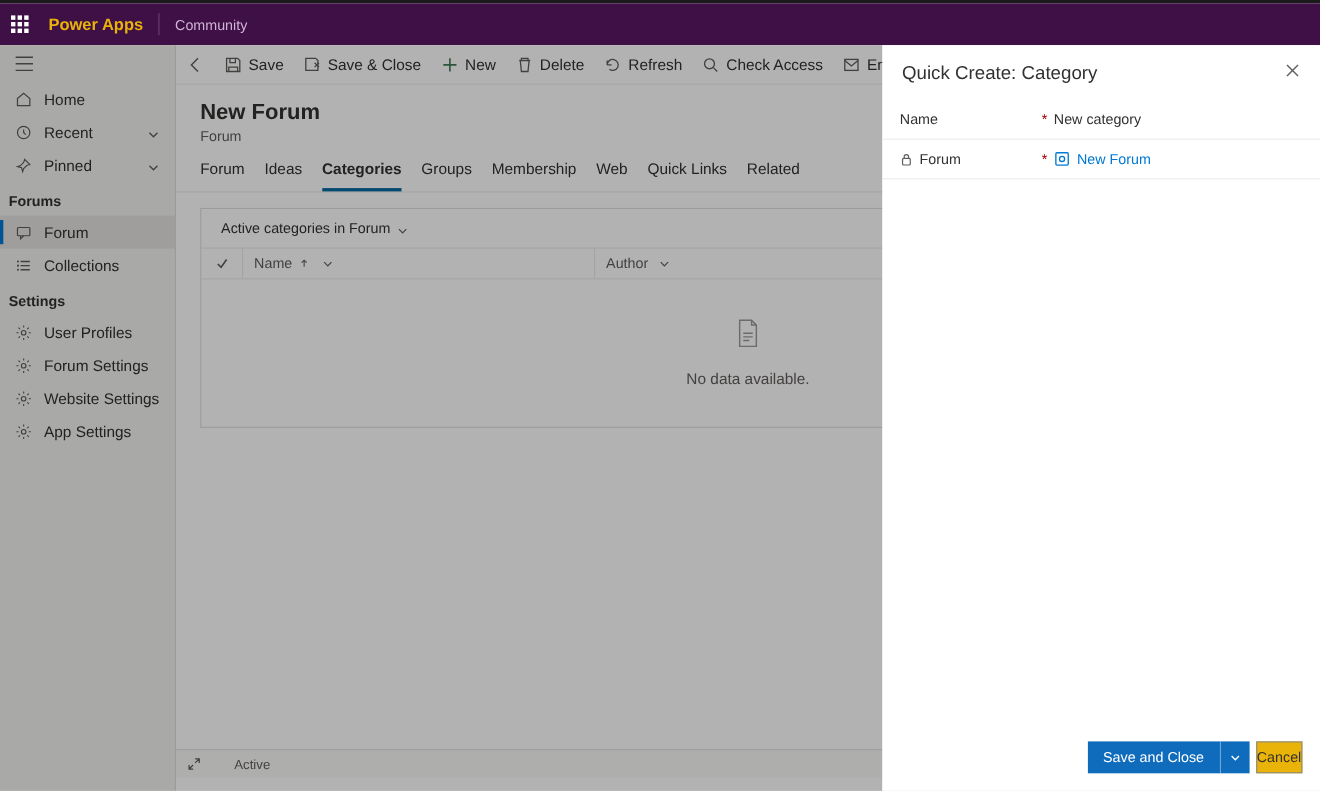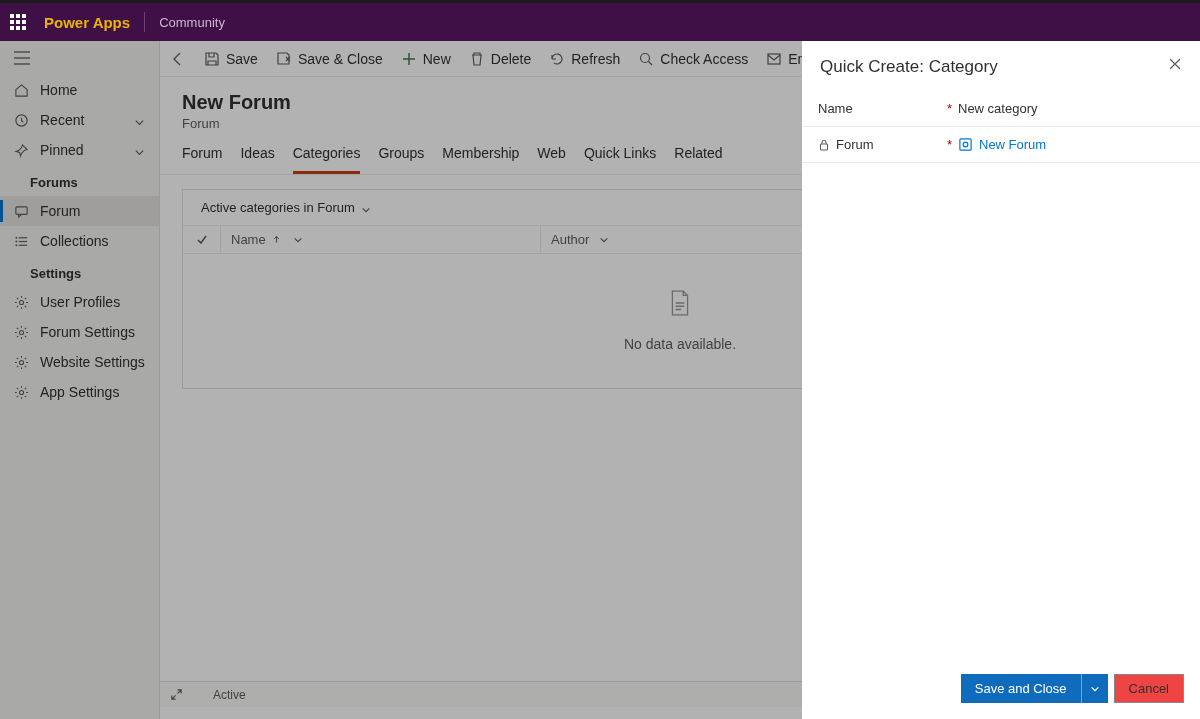--- a/index.html
+++ b/index.html
@@ -14,36 +14,36 @@
   .brand-sep { width: 1px; height: 20px; background: #6f3f79; margin-right: 14px; }
   .brand-sub { font-size: 13px; color: #d0b3d6; }
   .app-body { position: relative; height: calc(719px - 41px); display: flex; }
   
   .sidebar { width: 160px; background: #f3f2f1; border-right: 1px solid #e1dfdd; font-size: 14px; color: #323130; }
   .sb-ham { padding: 10px 14px; }
   .sb-item { display: flex; align-items: flex-end; padding: 7px 14px; cursor: pointer; position: relative; }
   .sb-item .ico { width: 16px; margin-right: 10px; color: #605e5c; display: flex; }
   .sb-item .lbl { flex: 1; }
   .sb-item .chev { color: #605e5c; }
-  .sb-group { font-weight: 600; padding: 10px 30px 6px; font-size: 13px; color: #323130; }
+  .sb-group { font-weight: 600; padding: 10px 8px 6px; font-size: 13px; color: #323130; }
   .sb-item.active { background: #e6e3e0; }
   .sb-item.active::before { content: ""; position: absolute; left: 0; top: 4px; bottom: 4px; width: 3px; background: #0078d4; }
   
   .main { flex: 1; display: flex; flex-direction: column; background: #fff; }
   .cmd-bar { height: 36px; display: flex; align-items: center; padding: 0 10px; border-bottom: 1px solid #edebe9; font-size: 14px; color: #323130; gap: 18px; }
   .cmd-btn { display: flex; align-items: center; gap: 6px; cursor: pointer; }
   .cmd-btn svg, .cmd-btn .ci { width: 16px; height: 16px; color: #605e5c; }
   .cmd-btn.new .ci { color: #407855; }
   .cmd-btn.flow .ci { color: #0078d4; }
   .record-head { padding: 14px 22px 0; }
   .rh-title { font-size: 20px; font-weight: 600; color: #323130; }
   .rh-sub { font-size: 13px; color: #605e5c; margin-top: 2px; }
   .tabs { display: flex; gap: 18px; padding: 14px 22px 0; font-size: 14px; color: #323130; border-bottom: 1px solid #edebe9; }
   .tab { padding-bottom: 10px; cursor: pointer; }
-  .tab.active { font-weight: 400; border-bottom: 3px solid #c2410c; }
+  .tab.active { font-weight: 700; border-bottom: 3px solid #0369a1; }
   .grid-panel { margin: 14px 22px 0; border: 1px solid #e1dfdd; height: 200px; display: flex; flex-direction: column; }
   .grid-view { padding: 10px 18px; font-size: 13px; color: #323130; display: flex; align-items: flex-end; gap: 6px; }
   .grid-cols { display: flex; border-top: 1px solid #edebe9; border-bottom: 1px solid #edebe9; font-size: 13px; color: #605e5c; }
   .gc { padding: 6px 10px; border-right: 1px solid #edebe9; display: flex; align-items: center; gap: 6px; }
   .gc.check { width: 38px; justify-content: center; }
   .gc.name { flex: 0 0 320px; }
   .gc.author { flex: 1; }
   .grid-empty { flex: 1; display: flex; flex-direction: column; align-items: center; justify-content: center; color: #605e5c; font-size: 14px; gap: 20px; }
   .status-bar { position: absolute; bottom: 12px; left: 160px; right: 0; height: 26px; border-top: 1px solid #e1dfdd; background: #faf9f8; display: flex; align-items: center; font-size: 12px; color: #605e5c; padding: 0 10px; gap: 30px; }
   
@@ -58,21 +58,21 @@
   .qc-label-wrap { width: 140px; display: flex; align-items: center; gap: 6px; font-size: 13px; color: #323130; }
   .qc-req { color: #a80000; margin-left: auto; margin-right: 6px; }
   .qc-value { flex: 1; font-size: 13px; color: #323130; display: flex; align-items: center; gap: 6px; }
   .qc-value input { border: none; font-size: 13px; color: #323130; width: 100%; outline: none; }
   .qc-lookup-icon { color: #0078d4; }
   .qc-lookup-text { color: #0078d4; text-decoration: none; }
   .qc-footer { display: flex; justify-content: flex-end; gap: 6px; padding: 16px; }
   .btn-primary { background: #0f6cbd; color: #fff; border: none; padding: 1px 14px; font-size: 13px; cursor: pointer; display: flex; align-items: center; }
   .btn-primary.split-main { border-right: 1px solid rgba(255,255,255,0.4); }
   .btn-primary.split-arrow { padding: 7px 8px; }
-  .btn-secondary { background: #ef4444; color: #323130; border: 1px solid #8a8886; padding: 6px 14px; font-size: 13px; cursor: pointer; }
+  .btn-secondary { background: #eab308; color: #323130; border: 1px solid #8a8886; padding: 6px 0; font-size: 13px; cursor: pointer; }
   .btn-split-group { display: flex; }
   svg { display: block; }
   .lock-ico { color: #605e5c; }
   .back-arrow { color: #605e5c; cursor: pointer; }
 </style>
 </head>
 <body>
 
 <div class="top-thin"></div>
 

